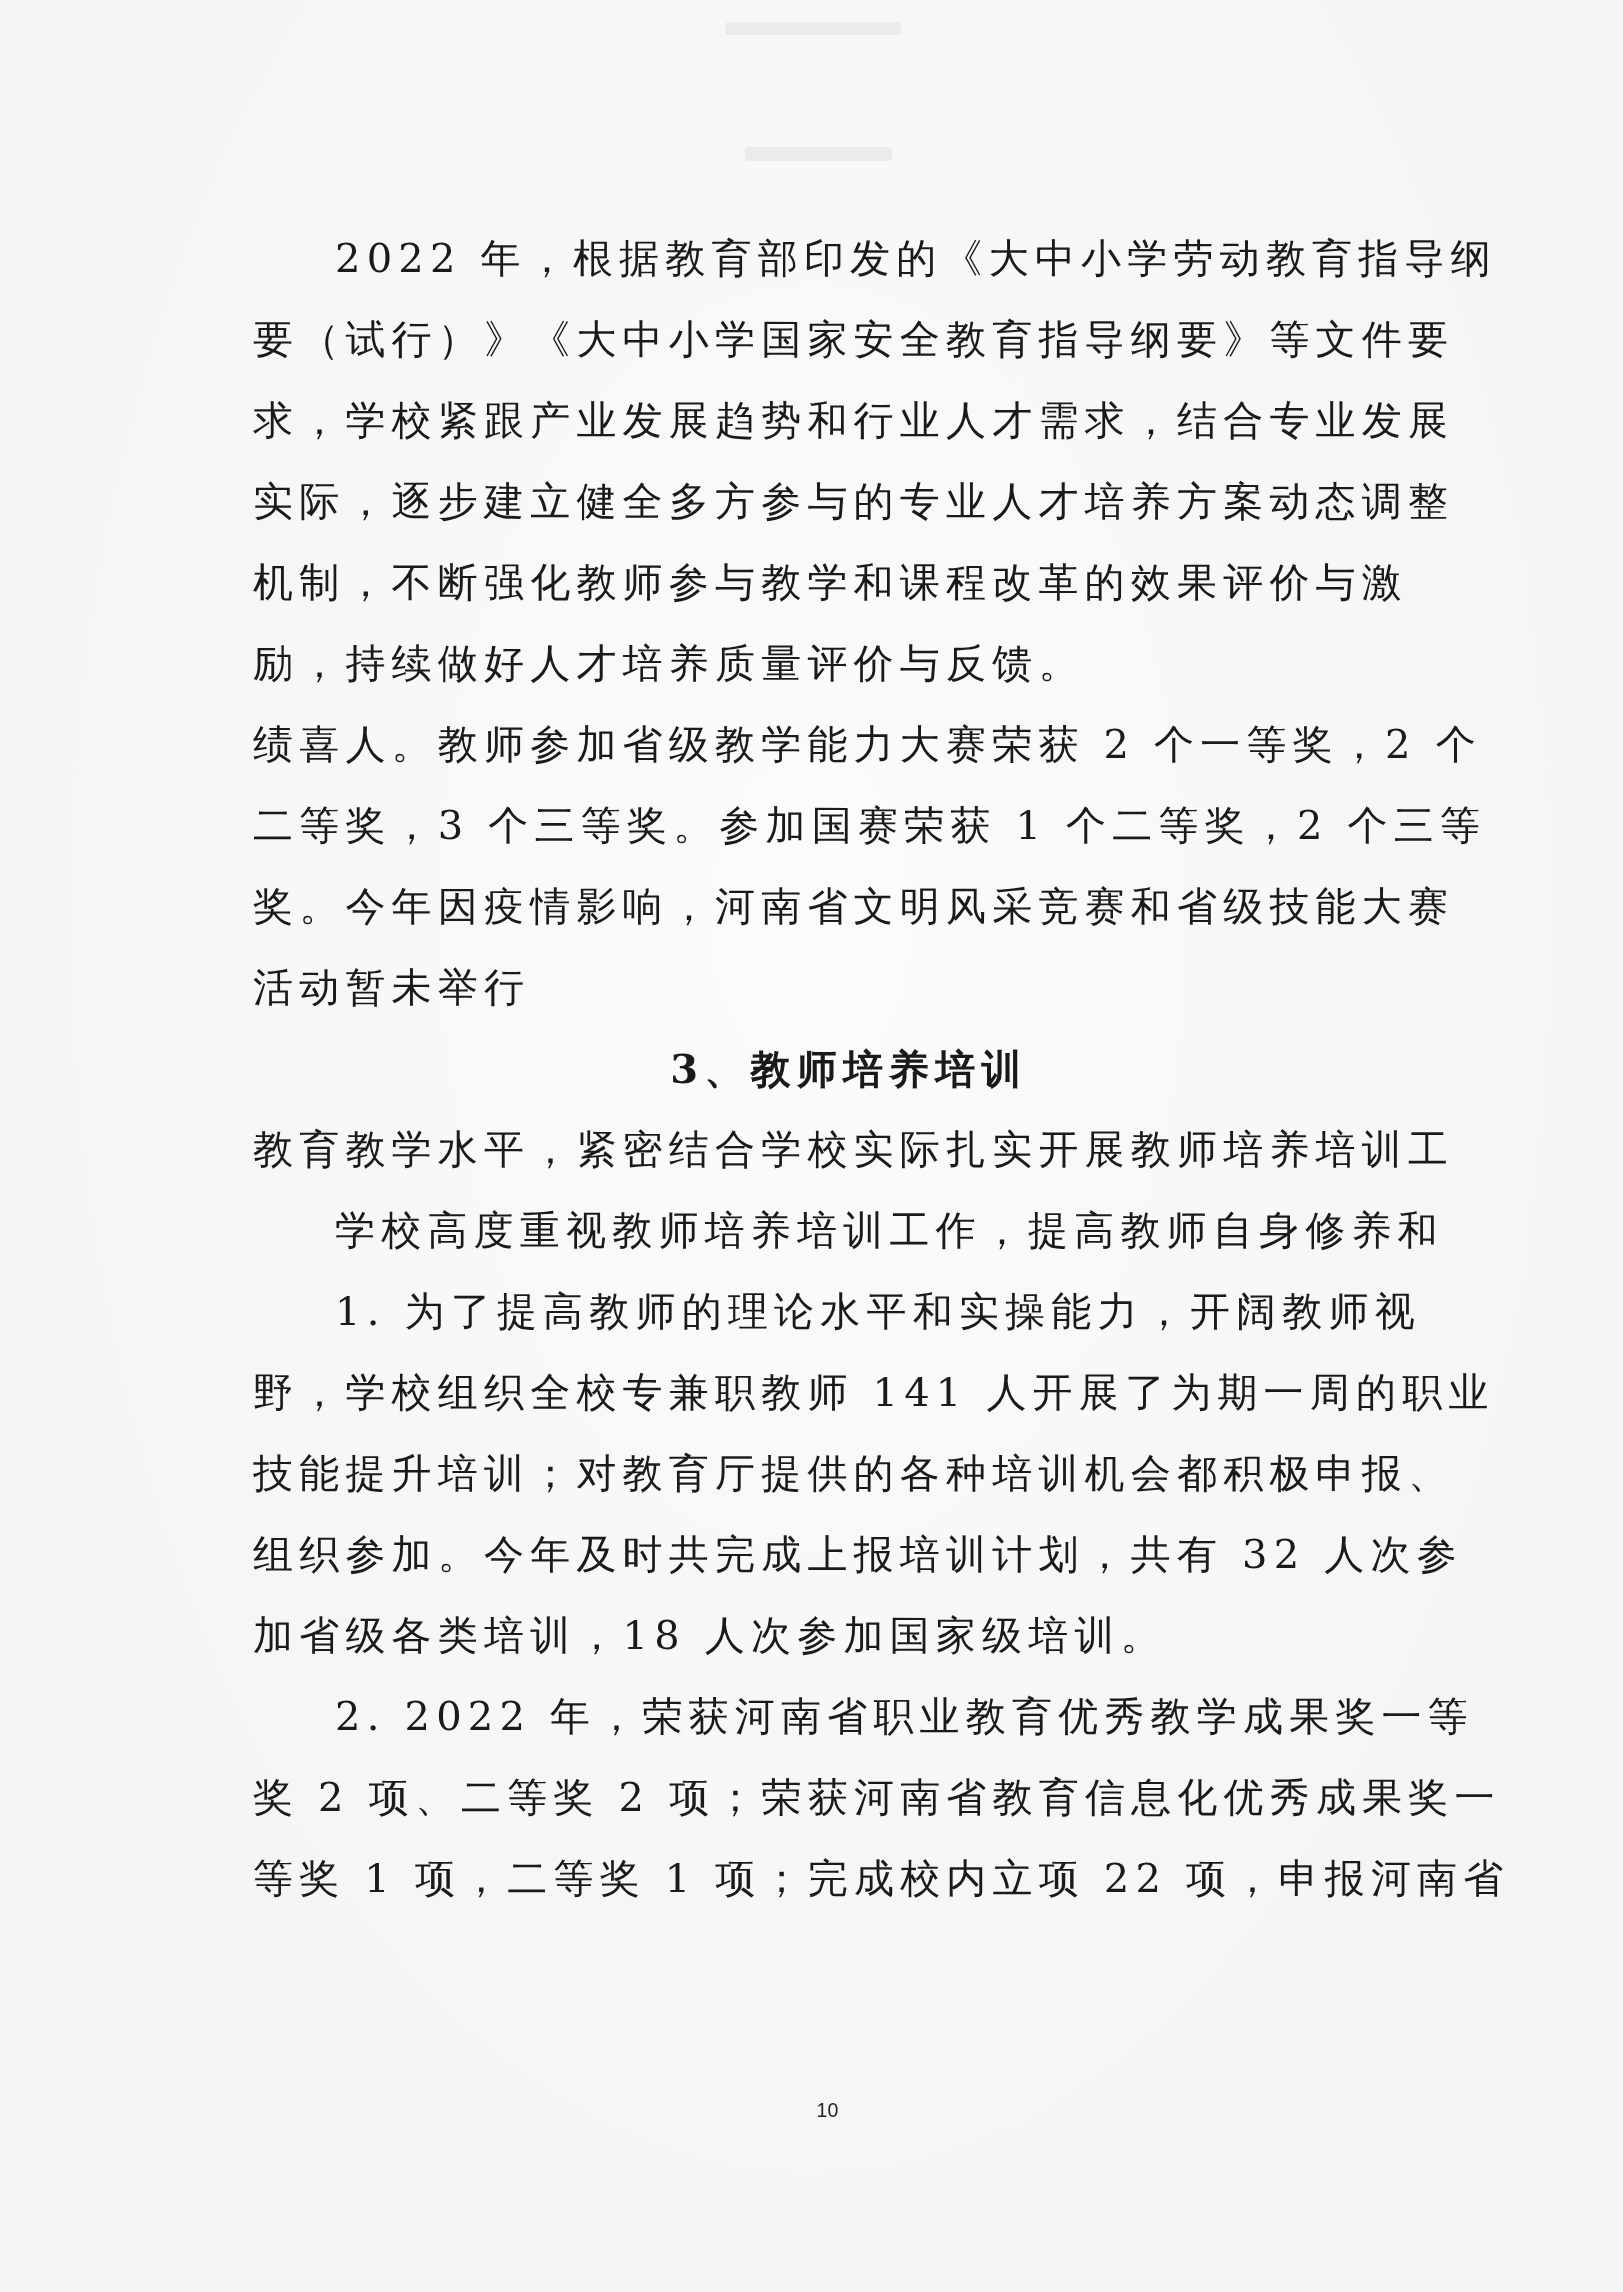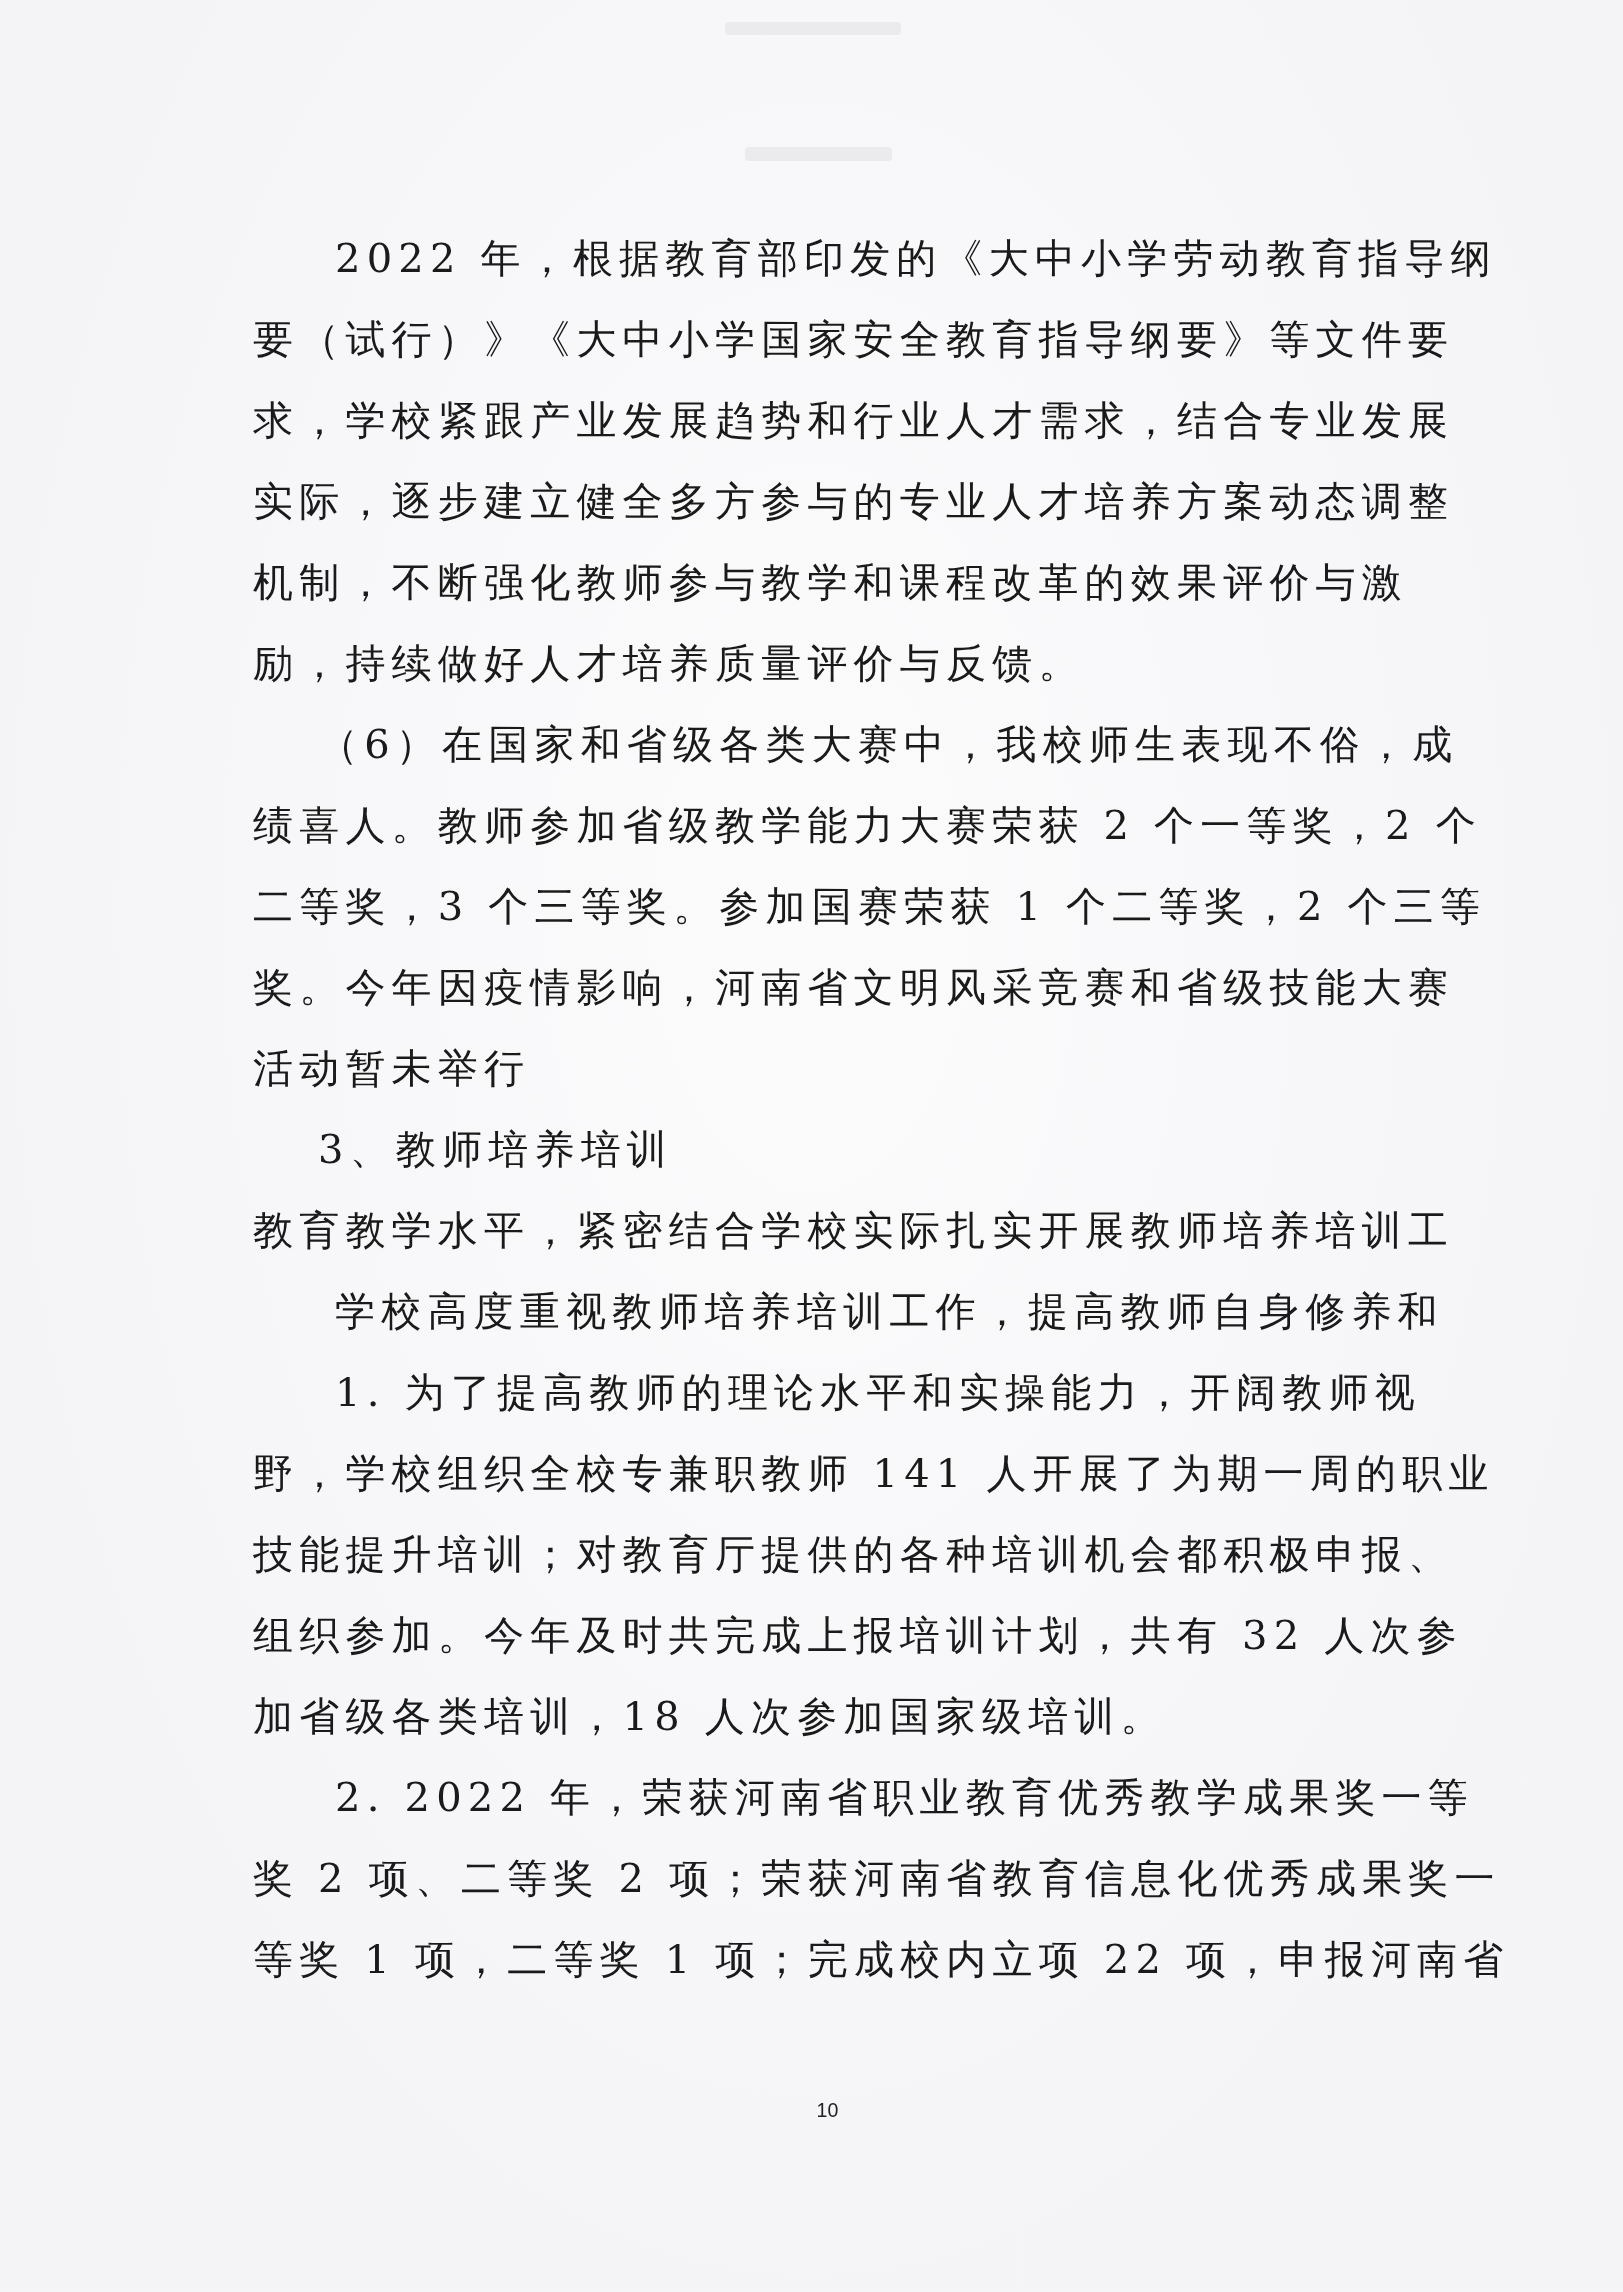--- a/index.html
+++ b/index.html
@@ -40,21 +40,21 @@
     }
     .line {
       font-size: 40px;
       line-height: 81px;
       height: 81px;
       white-space: nowrap;
       letter-spacing: 6.2px;
     }
     .indent { padding-left: 82px; }
     .indent-small { padding-left: 65px; }
-    .heading { font-weight: normal; }
+    .heading { font-weight: bold; text-align: center; }
     .page-number {
       position: absolute;
       left: 0;
       width: 1623px;
       top: 2099px;
       text-align: center;
       font-family: "Liberation Sans", sans-serif;
       font-size: 19.6px;
       color: #222;
       padding-left: 16px;
@@ -72,21 +72,20 @@
     <div>
       <div class="line indent">2022 年，根据教育部印发的《大中小学劳动教育指导纲</div>
       <div class="line">要（试行）》《大中小学国家安全教育指导纲要》等文件要</div>
       <div class="line">求，学校紧跟产业发展趋势和行业人才需求，结合专业发展</div>
       <div class="line">实际，逐步建立健全多方参与的专业人才培养方案动态调整</div>
       <div class="line">机制，不断强化教师参与教学和课程改革的效果评价与激</div>
       <div class="line">励，持续做好人才培养质量评价与反馈。</div>
     </div>
 
     <div>
-      <div class="line indent-small">（6）在国家和省级各类大赛中，我校师生表现不俗，成</div>
       <div class="line">绩喜人。教师参加省级教学能力大赛荣获 2 个一等奖，2 个</div>
       <div class="line">二等奖，3 个三等奖。参加国赛荣获 1 个二等奖，2 个三等</div>
       <div class="line">奖。今年因疫情影响，河南省文明风采竞赛和省级技能大赛</div>
       <div class="line">活动暂未举行</div>
     </div>
 
     <div class="line indent-small heading">3、教师培养培训</div>
 
     <div>
       <div class="line">教育教学水平，紧密结合学校实际扎实开展教师培养培训工</div>

